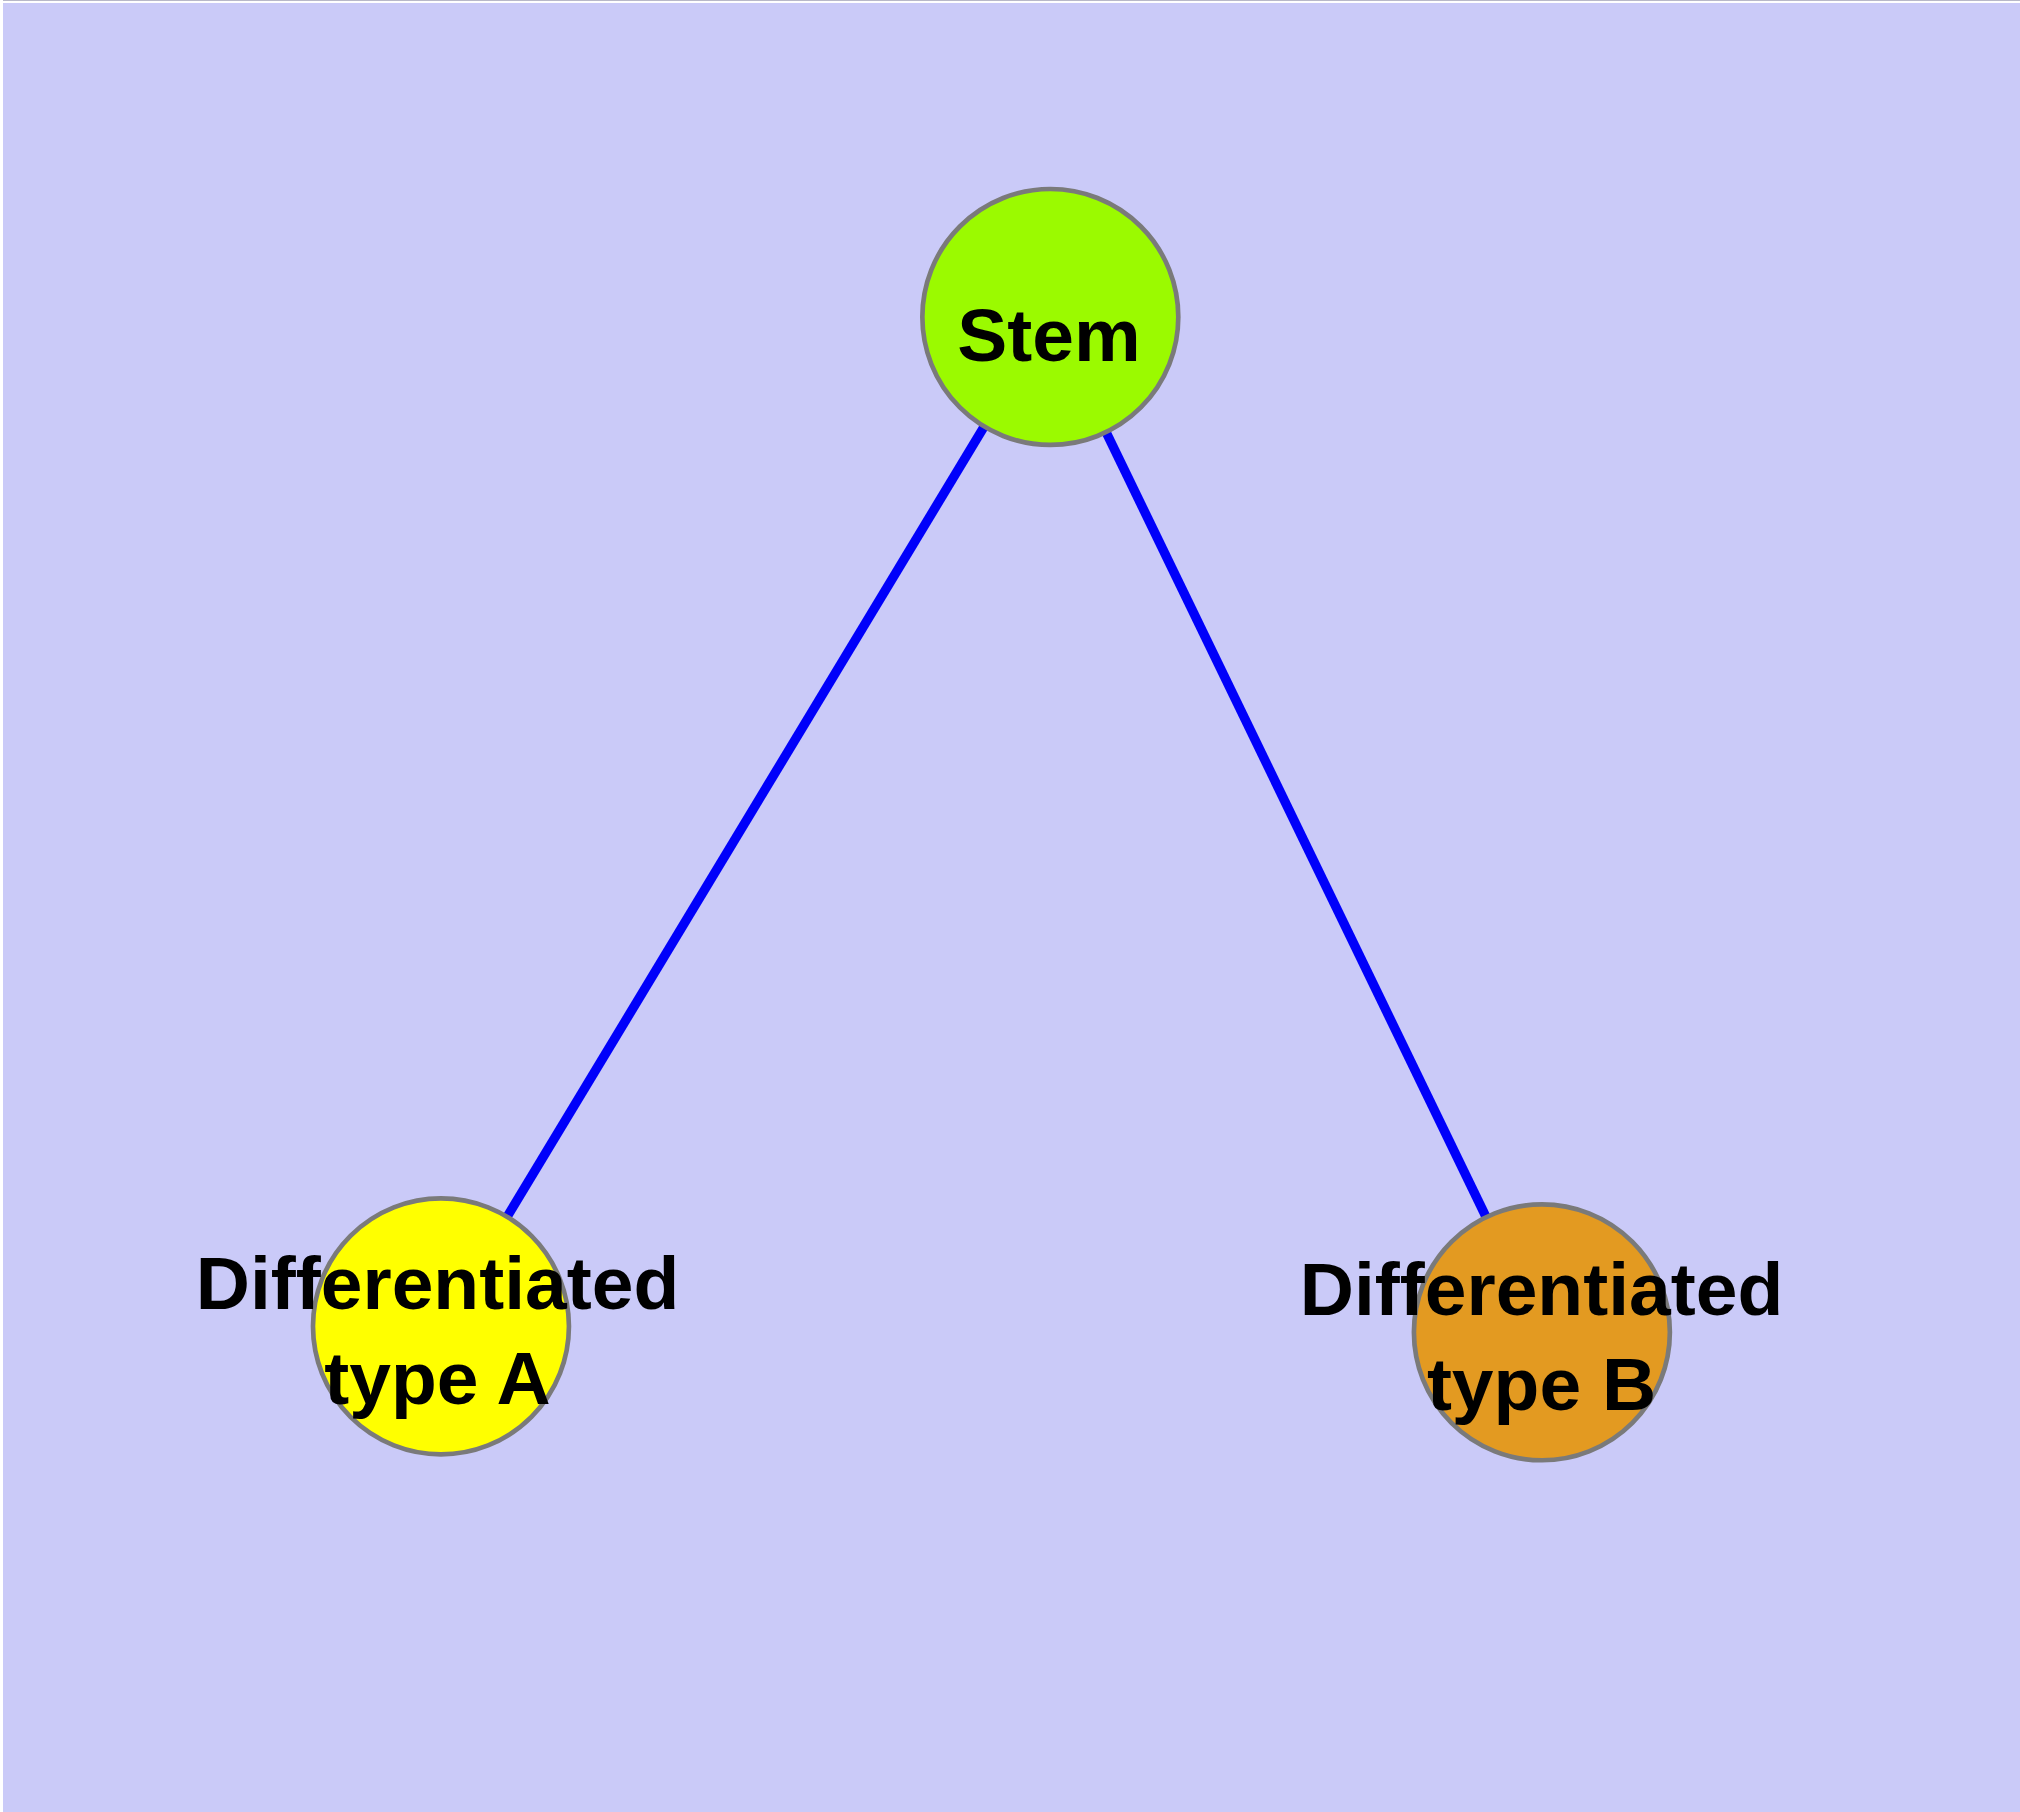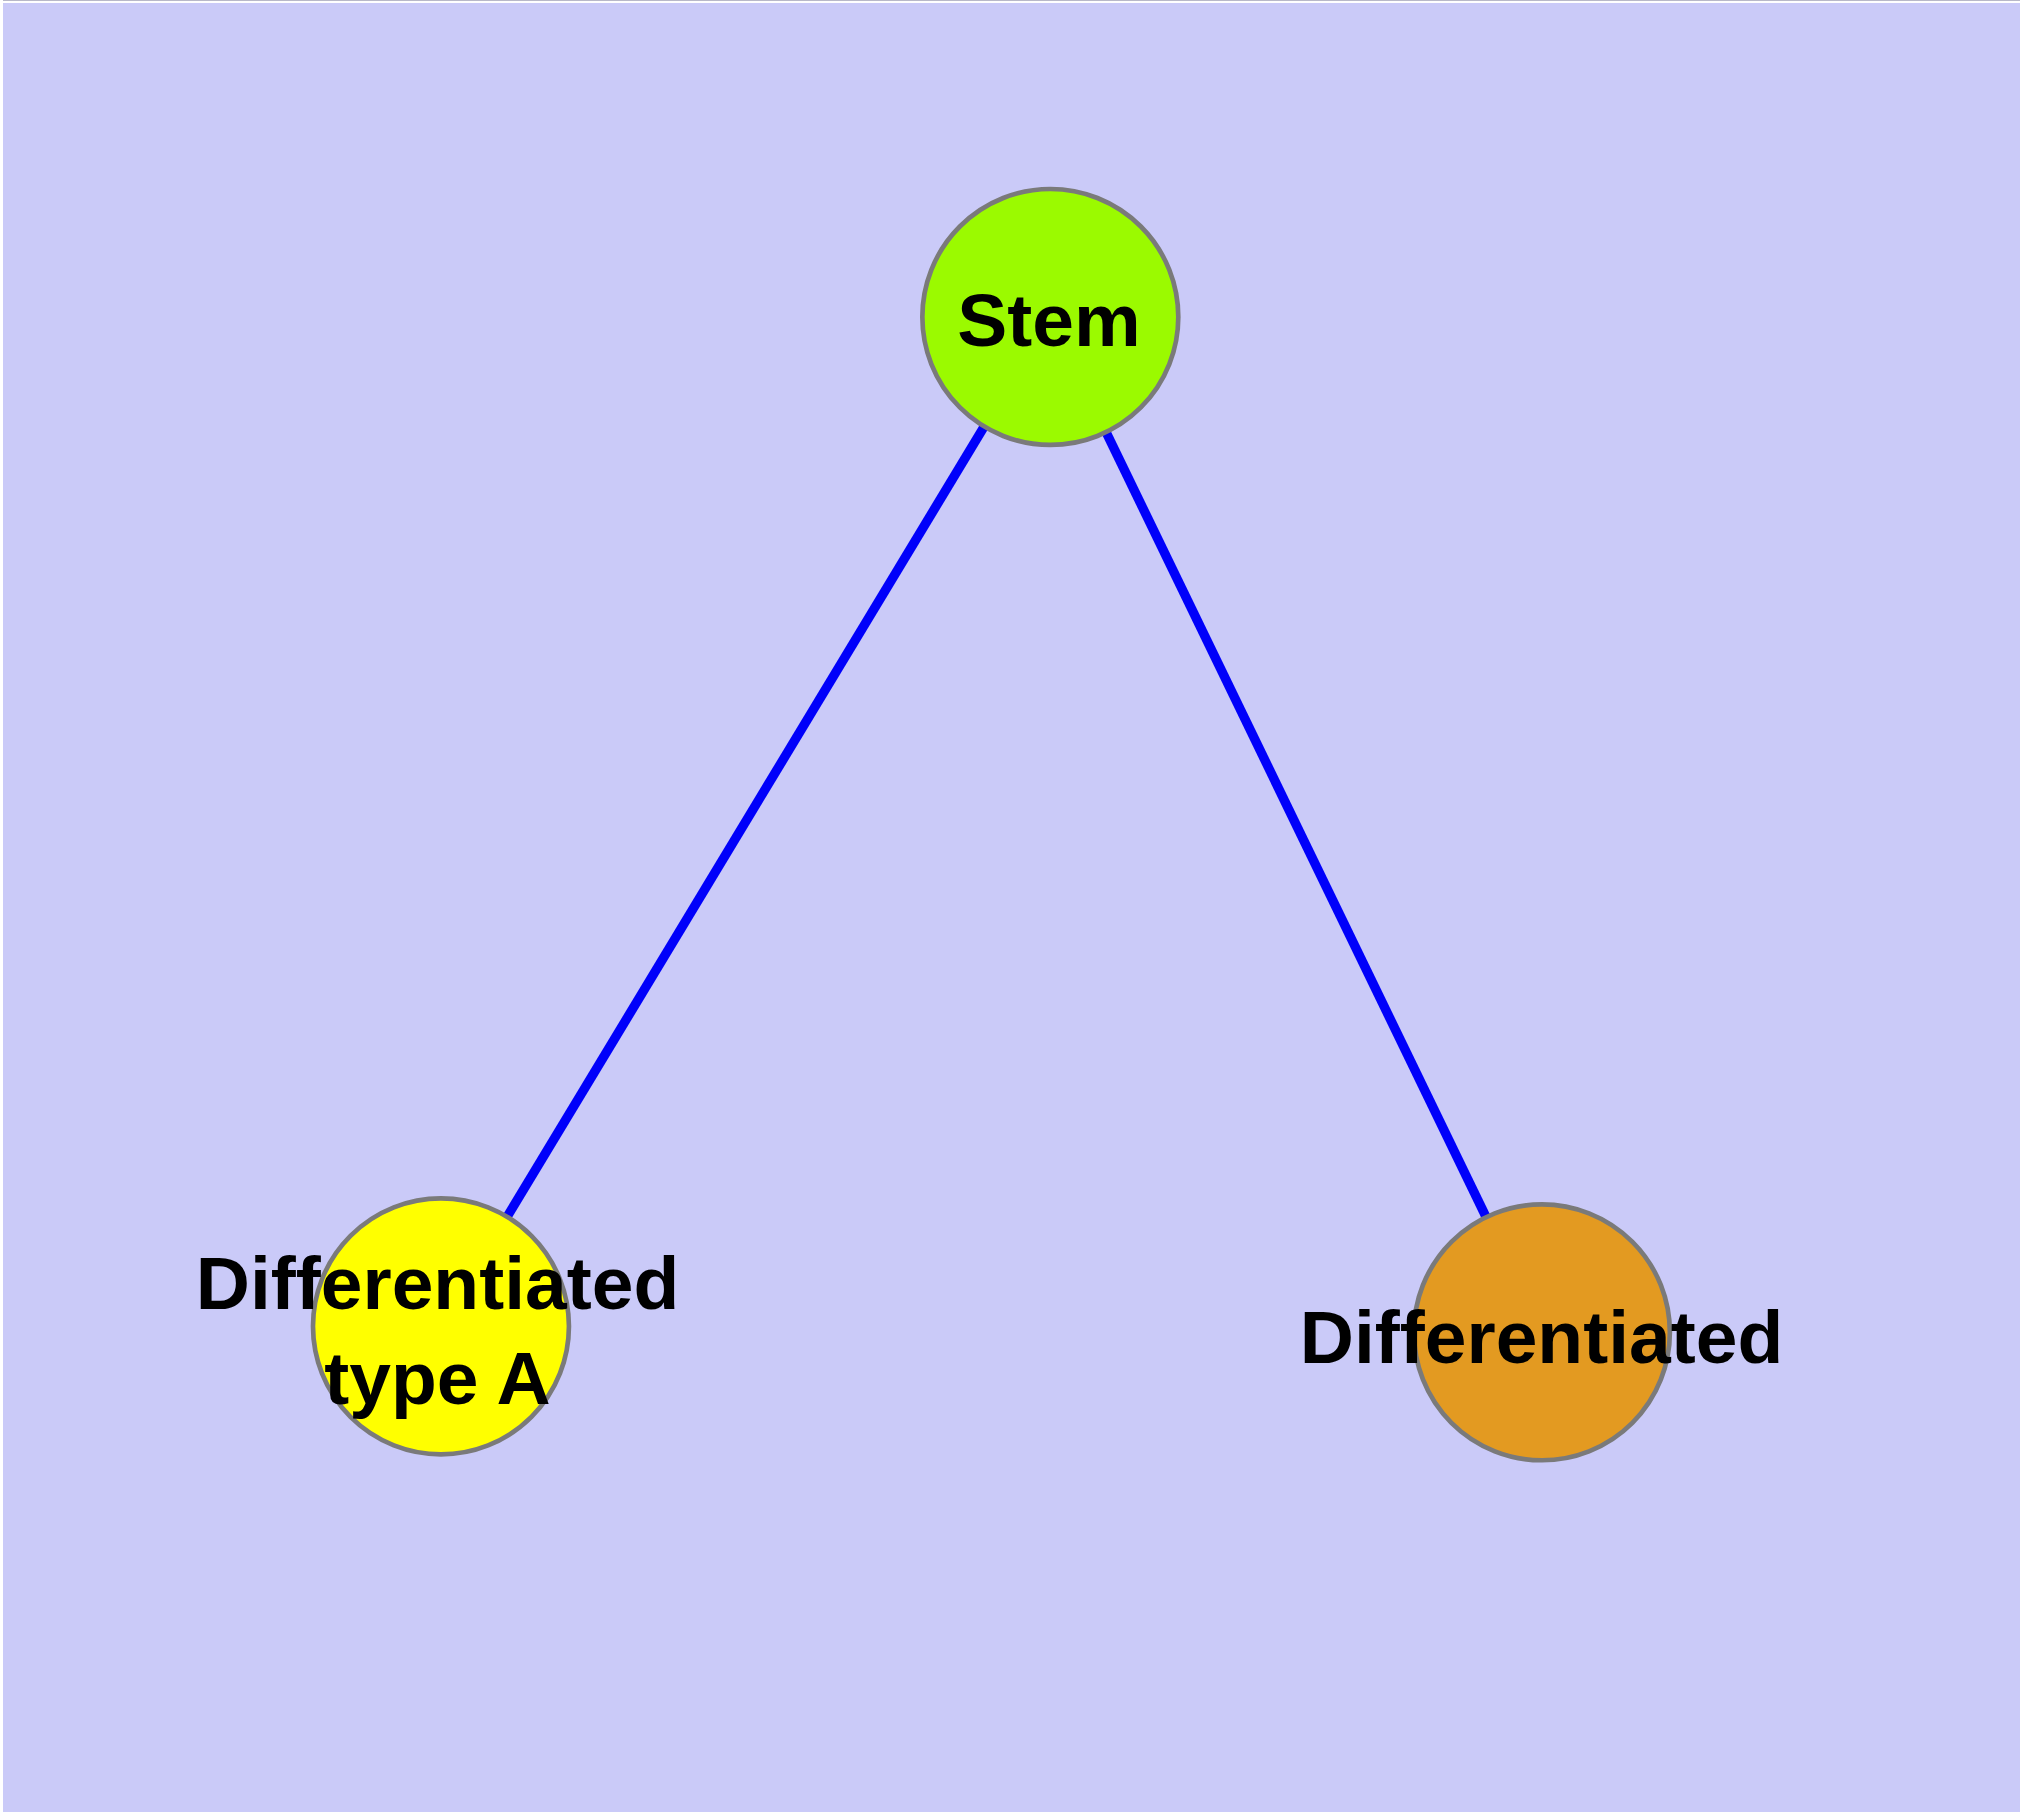--- a/index.html
+++ b/index.html
@@ -73,25 +73,26 @@
   <svg class="graph" viewBox="0 0 2384 2138">
 
     <line class="edge" x1="1239" y1="374" x2="520" y2="1565" stroke="#0000FA"></line>
     <line class="edge" x1="1239" y1="374" x2="1819" y2="1572" stroke="#0000FA"></line>
 
     <circle class="node-circle" cx="1239" cy="374" r="151" fill="#9BFA00" stroke="#7A7A7A"></circle>
     <circle class="node-circle" cx="520" cy="1565" r="151" fill="#FFFF00" stroke="#7A7A7A"></circle>
     <circle class="node-circle" cx="1819" cy="1572" r="151" fill="#E39A21" stroke="#7A7A7A"></circle>
   </svg>
 
-  <div class="node-label" style="left:1049px; top:320px;">Stem</div>
+  <div class="node-label" style="left:1049px; top:335px;">Stem</div>
 
   <div class="node-label" style="left:425px; top:1331px;">
     <span class="label-line">Differentiated</span>
     <span class="label-line">type A</span>
   </div>
 
   <div class="node-label" style="left:1529px; top:1337px;">
     <span class="label-line">Differentiated</span>
+    <span class="label-line">type B</span>
   </div>
 
 </div>
 
 
 </body></html>

